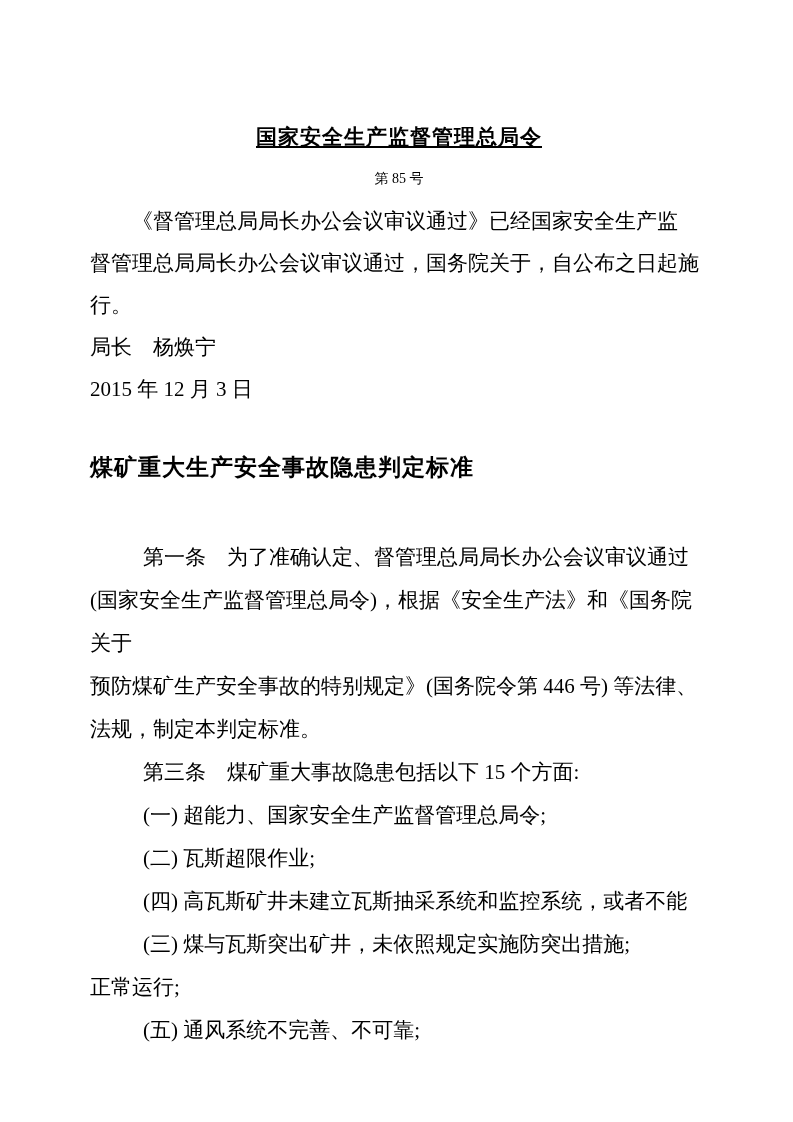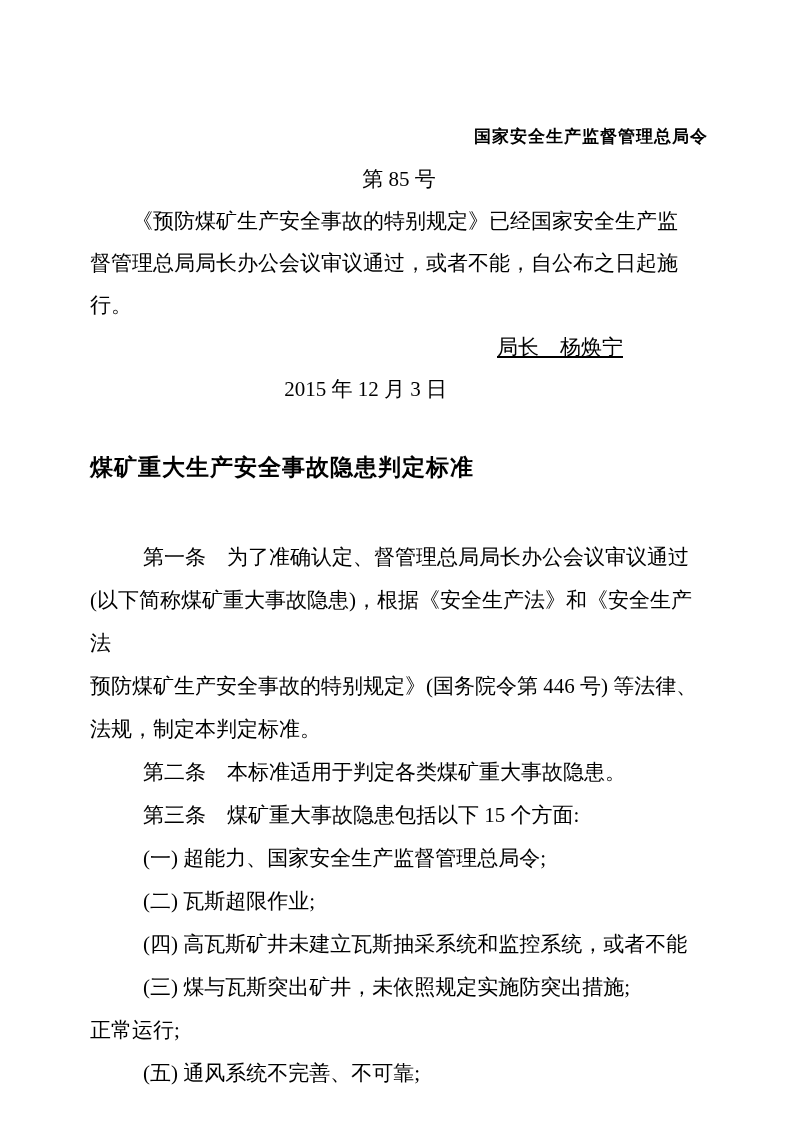--- a/index.html
+++ b/index.html
@@ -12,49 +12,48 @@
     width: 793px;
     height: 1122px;
     background: #ffffff;
     color: #000000;
     font-family: "Liberation Serif", "DejaVu Serif", serif;
     box-sizing: border-box;
     padding: 116px 85px 0 90px;
     overflow: hidden;
   }
   .decree-title {
-    font-size: 17px;
+    font-size: 21px;
     font-weight: bold;
-    text-align: right;
+    text-align: center;
     line-height: 42px;
     letter-spacing: 1px;
+    text-decoration: underline;
   }
   .decree-number {
-    font-size: 21px;
+    font-size: 14px;
     text-align: center;
     line-height: 42px;
   }
   .decree-line {
     font-size: 21px;
     line-height: 42px;
   }
   .decree-line.first {
     text-indent: 42px;
   }
   .signature-line {
     font-size: 21px;
     line-height: 42px;
-    text-align: right;
     padding-right: 85px;
-    text-decoration: underline;
   }
   .date-line {
     font-size: 21px;
     line-height: 42px;
-    text-align: center;
+    text-align: left;
     padding-right: 67px;
   }
   .standard-title {
     margin: 35px 0 0 0;
     font-size: 23px;
     font-weight: bold;
     text-align: left;
     line-height: 46px;
     letter-spacing: 1px;
   }
@@ -71,37 +70,36 @@
 </style>
 </head>
 <body>
 
 <div class="page">
 
   <div class="decree-title">国家安全生产监督管理总局令</div>
 
   <div class="decree-number">第 85 号</div>
 
-  <div class="decree-line first">《预防煤矿生产安全事故的特别规定》已经国家安全生产监</div>
-  <div class="decree-line">督管理总局局长办公会议审议通过，或者不能，自公布之日起施行。</div>
+  <div class="decree-line first">《督管理总局局长办公会议审议通过》已经国家安全生产监</div>
+  <div class="decree-line">督管理总局局长办公会议审议通过，国务院关于，自公布之日起施行。</div>
 
   <div class="signature-line">局长　杨焕宁</div>
 
   <div class="date-line">2015 年 12 月 3 日</div>
 
   <h1 class="standard-title">煤矿重大生产安全事故隐患判定标准</h1>
 
   <div class="standard-body">
 
     <div class="bline first">第一条　为了准确认定、督管理总局局长办公会议审议通过</div>
-    <div class="bline">(以下简称煤矿重大事故隐患)，根据《安全生产法》和《安全生产法</div>
+    <div class="bline">(国家安全生产监督管理总局令)，根据《安全生产法》和《国务院关于</div>
     <div class="bline">预防煤矿生产安全事故的特别规定》(国务院令第 446 号) 等法律、</div>
     <div class="bline">法规，制定本判定标准。</div>
 
-    <div class="bline first">第二条　本标准适用于判定各类煤矿重大事故隐患。</div>
 
     <div class="bline first">第三条　煤矿重大事故隐患包括以下 15 个方面:</div>
 
     <div class="bline first">(一) 超能力、国家安全生产监督管理总局令;</div>
 
     <div class="bline first">(二) 瓦斯超限作业;</div>
 
     <div class="bline first">(四) 高瓦斯矿井未建立瓦斯抽采系统和监控系统，或者不能</div>
 
     <div class="bline first">(三) 煤与瓦斯突出矿井，未依照规定实施防突出措施;</div>

